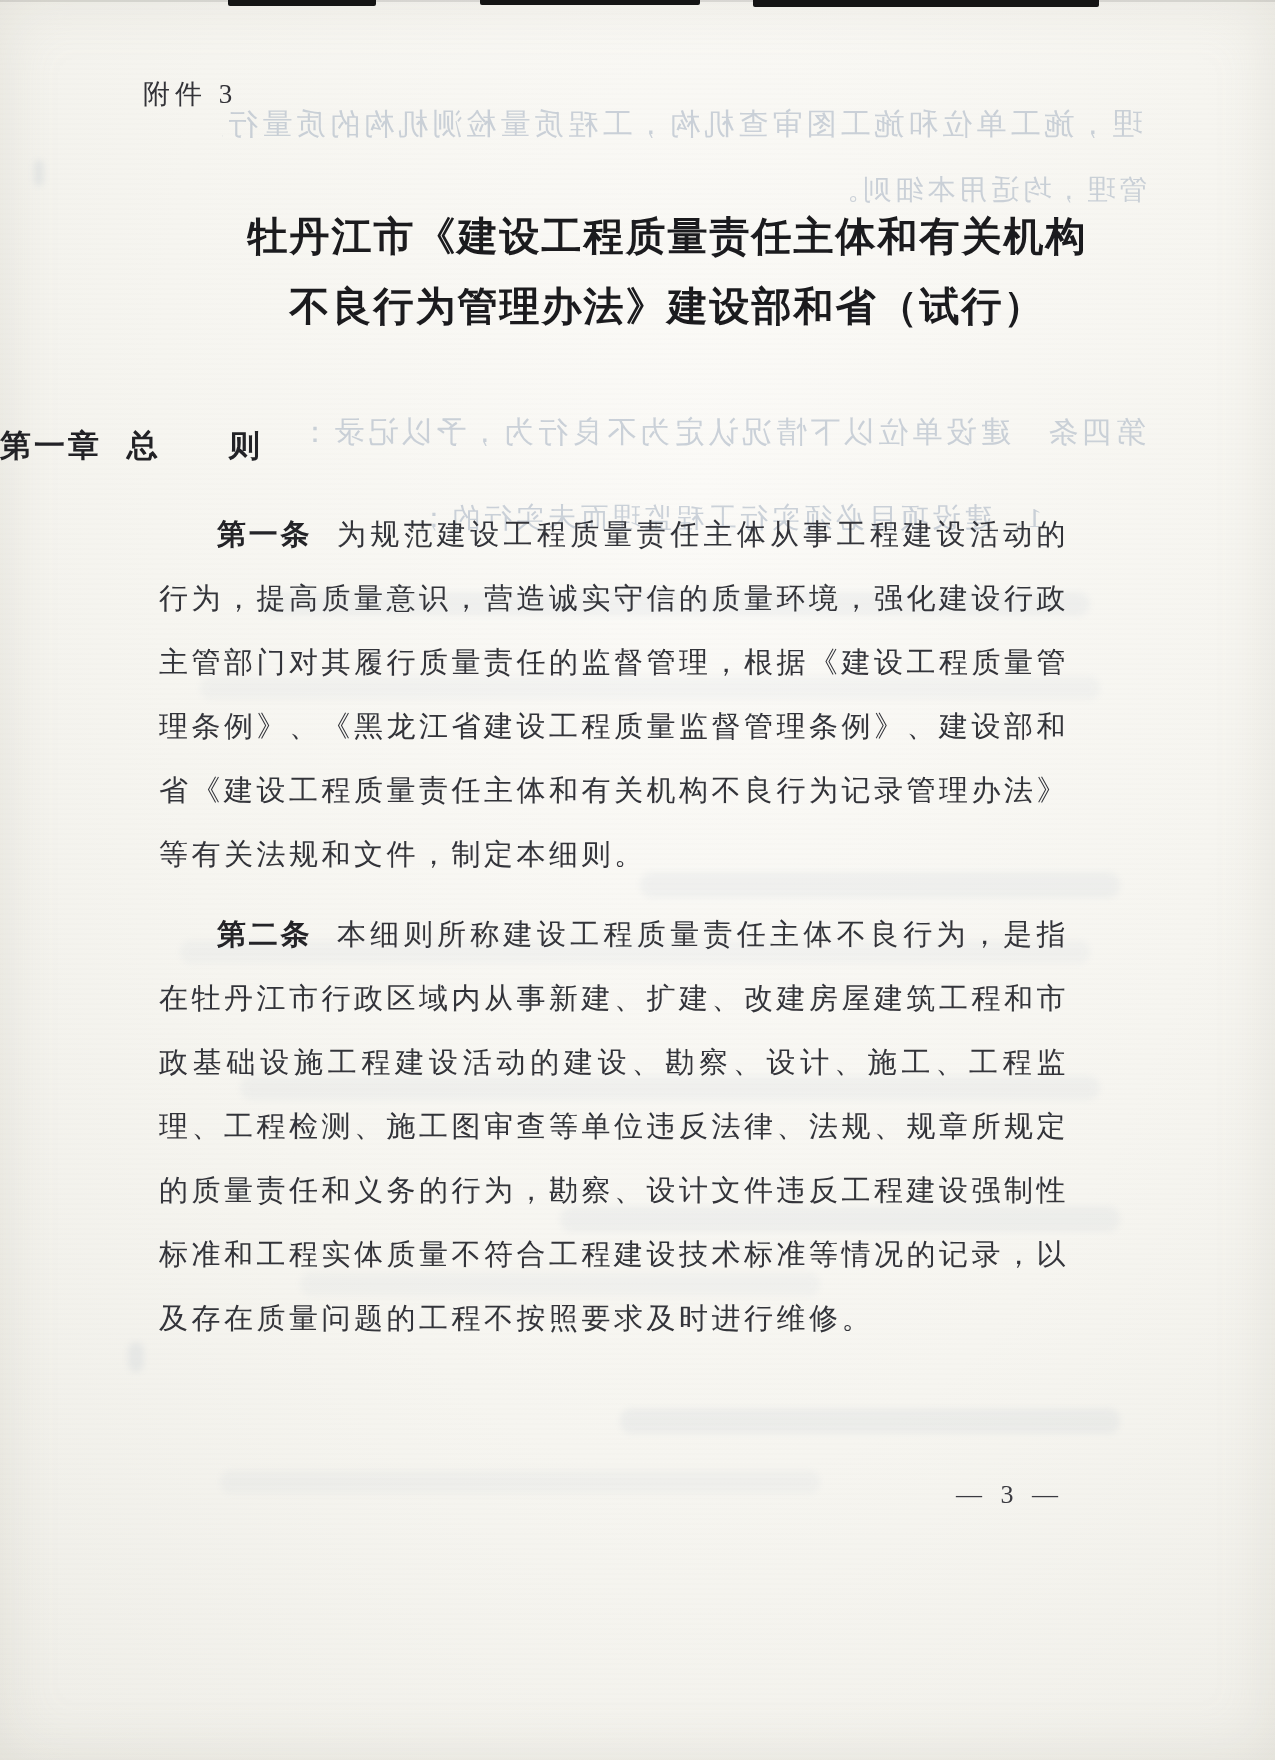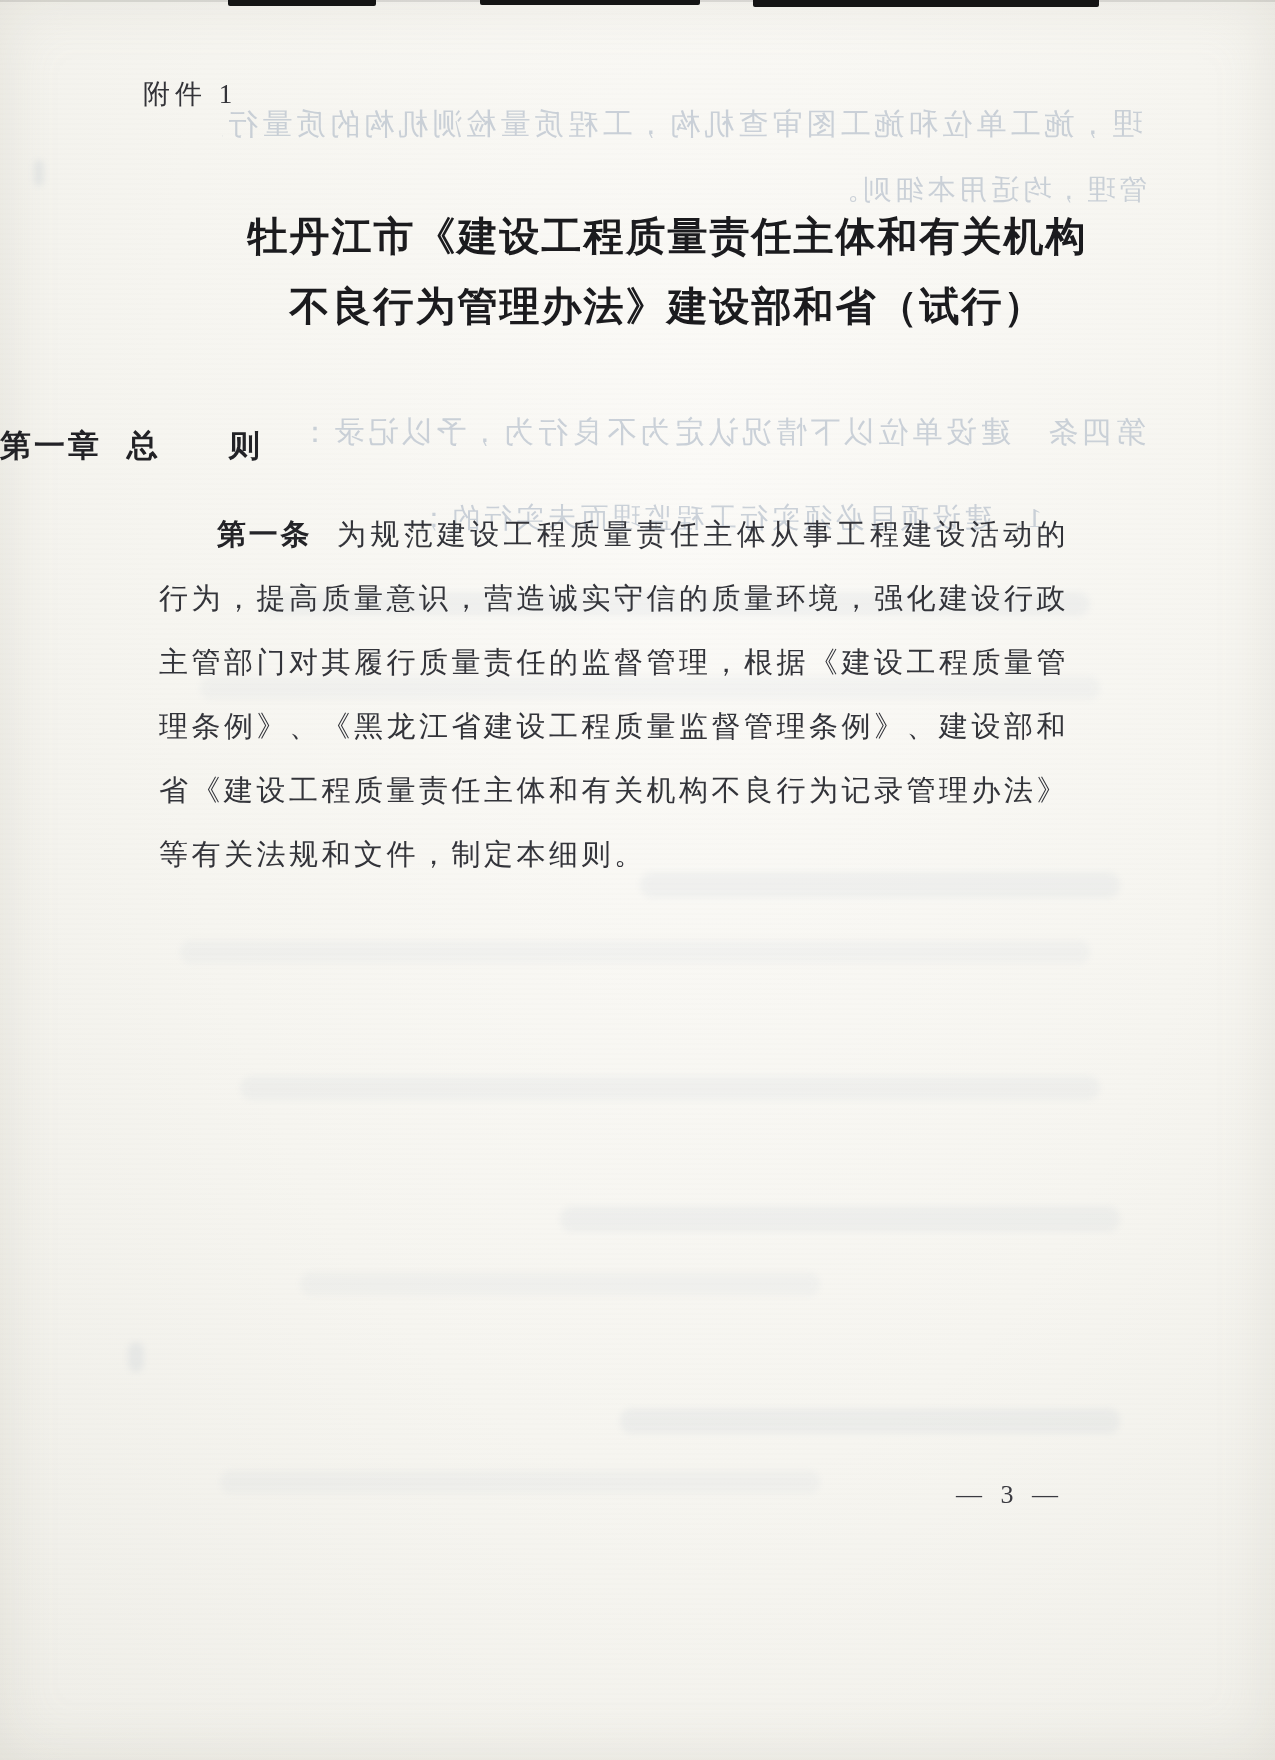--- a/index.html
+++ b/index.html
@@ -115,30 +115,31 @@
   <div class="smudge sm3"></div>
   <div class="smudge sm4"></div>
   <div class="smudge sm5"></div>
   <div class="smudge sm6"></div>
   <div class="smudge sm7"></div>
   <div class="smudge sm8"></div>
   <div class="smudge sm9"></div>
   <div class="smudge speck1"></div>
   <div class="smudge speck2"></div>
 
-  <div class="attachment">附件 1</div>
+  <div class="attachment">附件 3</div>
 
   <h1 class="title">
     <div class="title-line">牡丹江市《建设工程质量责任主体和有关机构</div>
     <div class="title-line">不良行为管理办法》建设部和省（试行）</div>
   </h1>
 
   <div class="chapter">
     <span class="chapter-number">第一章</span><span class="chapter-title">总　　则</span>
   </div>
 
   <div class="body-text">
     <p class="article"><b class="article-label">第一条</b><span class="article-text">为规范建设工程质量责任主体从事工程建设活动的行为，提高质量意识，营造诚实守信的质量环境，强化建设行政主管部门对其履行质量责任的监督管理，根据《建设工程质量管理条例》、《黑龙江省建设工程质量监督管理条例》、建设部和省《建设工程质量责任主体和有关机构不良行为记录管理办法》等有关法规和文件，制定本细则。</span></p>
+    <p class="article"><b class="article-label">第二条</b><span class="article-text">本细则所称建设工程质量责任主体不良行为，是指在牡丹江市行政区域内从事新建、扩建、改建房屋建筑工程和市政基础设施工程建设活动的建设、勘察、设计、施工、工程监理、工程检测、施工图审查等单位违反法律、法规、规章所规定的质量责任和义务的行为，勘察、设计文件违反工程建设强制性标准和工程实体质量不符合工程建设技术标准等情况的记录，以及存在质量问题的工程不按照要求及时进行维修。</span></p>
   </div>
 
   <div class="page-number">— 3 —</div>
 
 </div>
 
 </body></html>

